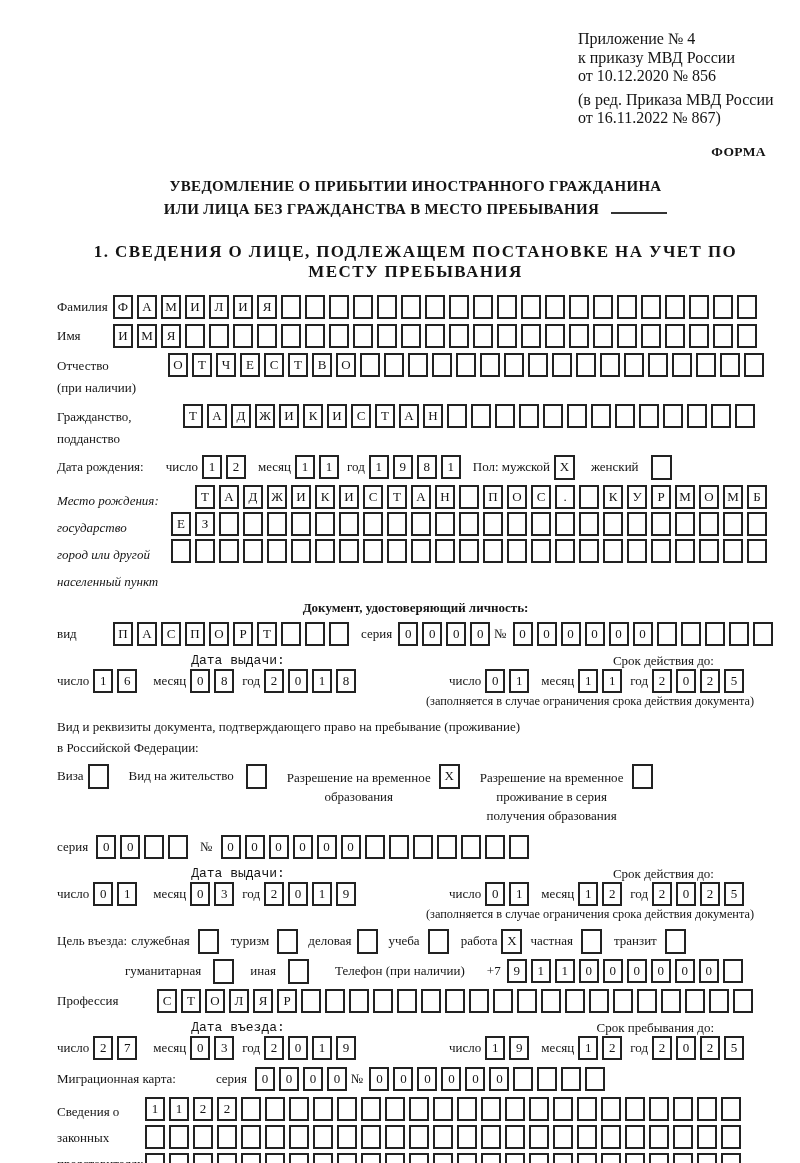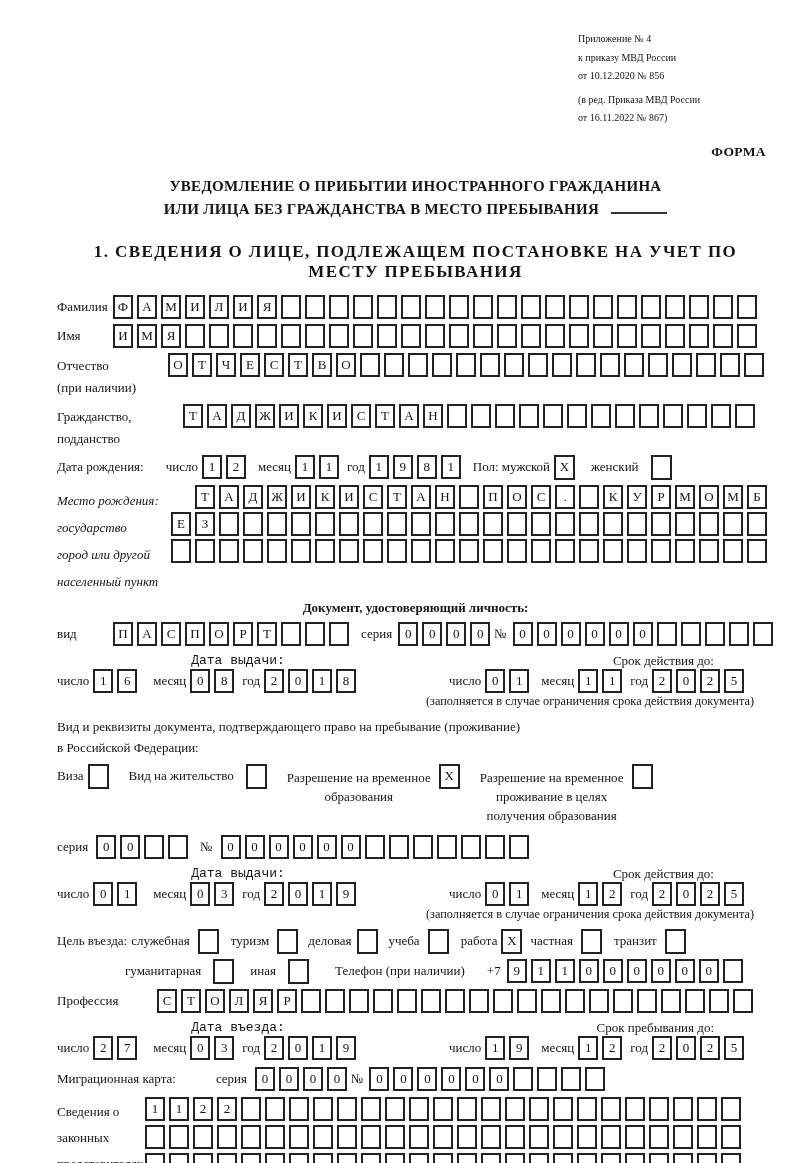--- a/index.html
+++ b/index.html
@@ -1,20 +1,20 @@
 <!DOCTYPE html>
 <html><head>
 <meta charset="utf-8">
 <style>
   * { margin:0; padding:0; box-sizing:border-box; }
   html,body { background:#e8e8e8; }
   body { width:800px; font-family:"Liberation Serif","DejaVu Serif",serif; color:#141414; font-size:13px; }
   .page { width:800px; height:1163px; background:#ffffff; padding:30px 26px 0 57px; overflow:hidden; }
 
-  .ref { margin-left:auto; width:196px; font-size:10px; line-height:18.5px;font-family:Liberation Serif, serif; }
+  .ref { margin-left:auto; width:196px; font-size:16px; line-height:18.5px;font-family:Liberation Serif, serif; }
   .ref .edit { margin-top:5px; }
   .forma { text-align:right; font-weight:bold; font-size:13.5px; margin-top:16px; padding-right:8px; letter-spacing:.4px; }
 
   .title { text-align:center; font-weight:bold; font-size:15px; margin-top:15px; line-height:23px; letter-spacing:.3px; }
   .blank-line { display:inline-block; width:56px; border-bottom:2px solid #333; margin-left:12px; }
 
   .sec-heading { font-weight:bold; font-size:17px; letter-spacing:1.4px; text-align:center; margin-top:21px; margin-bottom:13px; }
 
   .row { display:flex; align-items:flex-start; margin-bottom:5px; }
   .lbl { padding-top:4px; white-space:nowrap; }
@@ -437,21 +437,21 @@
     <div class="opt g16">
       <div class="opt-lines">
         <div>Разрешение на временное</div>
         <div>образования</div>
       </div>
       <span class="cell cb g8">X</span>
     </div>
     <div class="opt g16">
       <div class="opt-lines">
         <div>Разрешение на временное</div>
-        <div>проживание в целях</div>
+        <div>проживание в серия</div>
         <div>получения образования</div>
       </div>
       <span class="cell cb g8"></span>
     </div>
   </div>
 
   <div class="row">
     <span class="lbl">серия</span>
     <span class="cells g8">
         <span class="cell">0</span>

